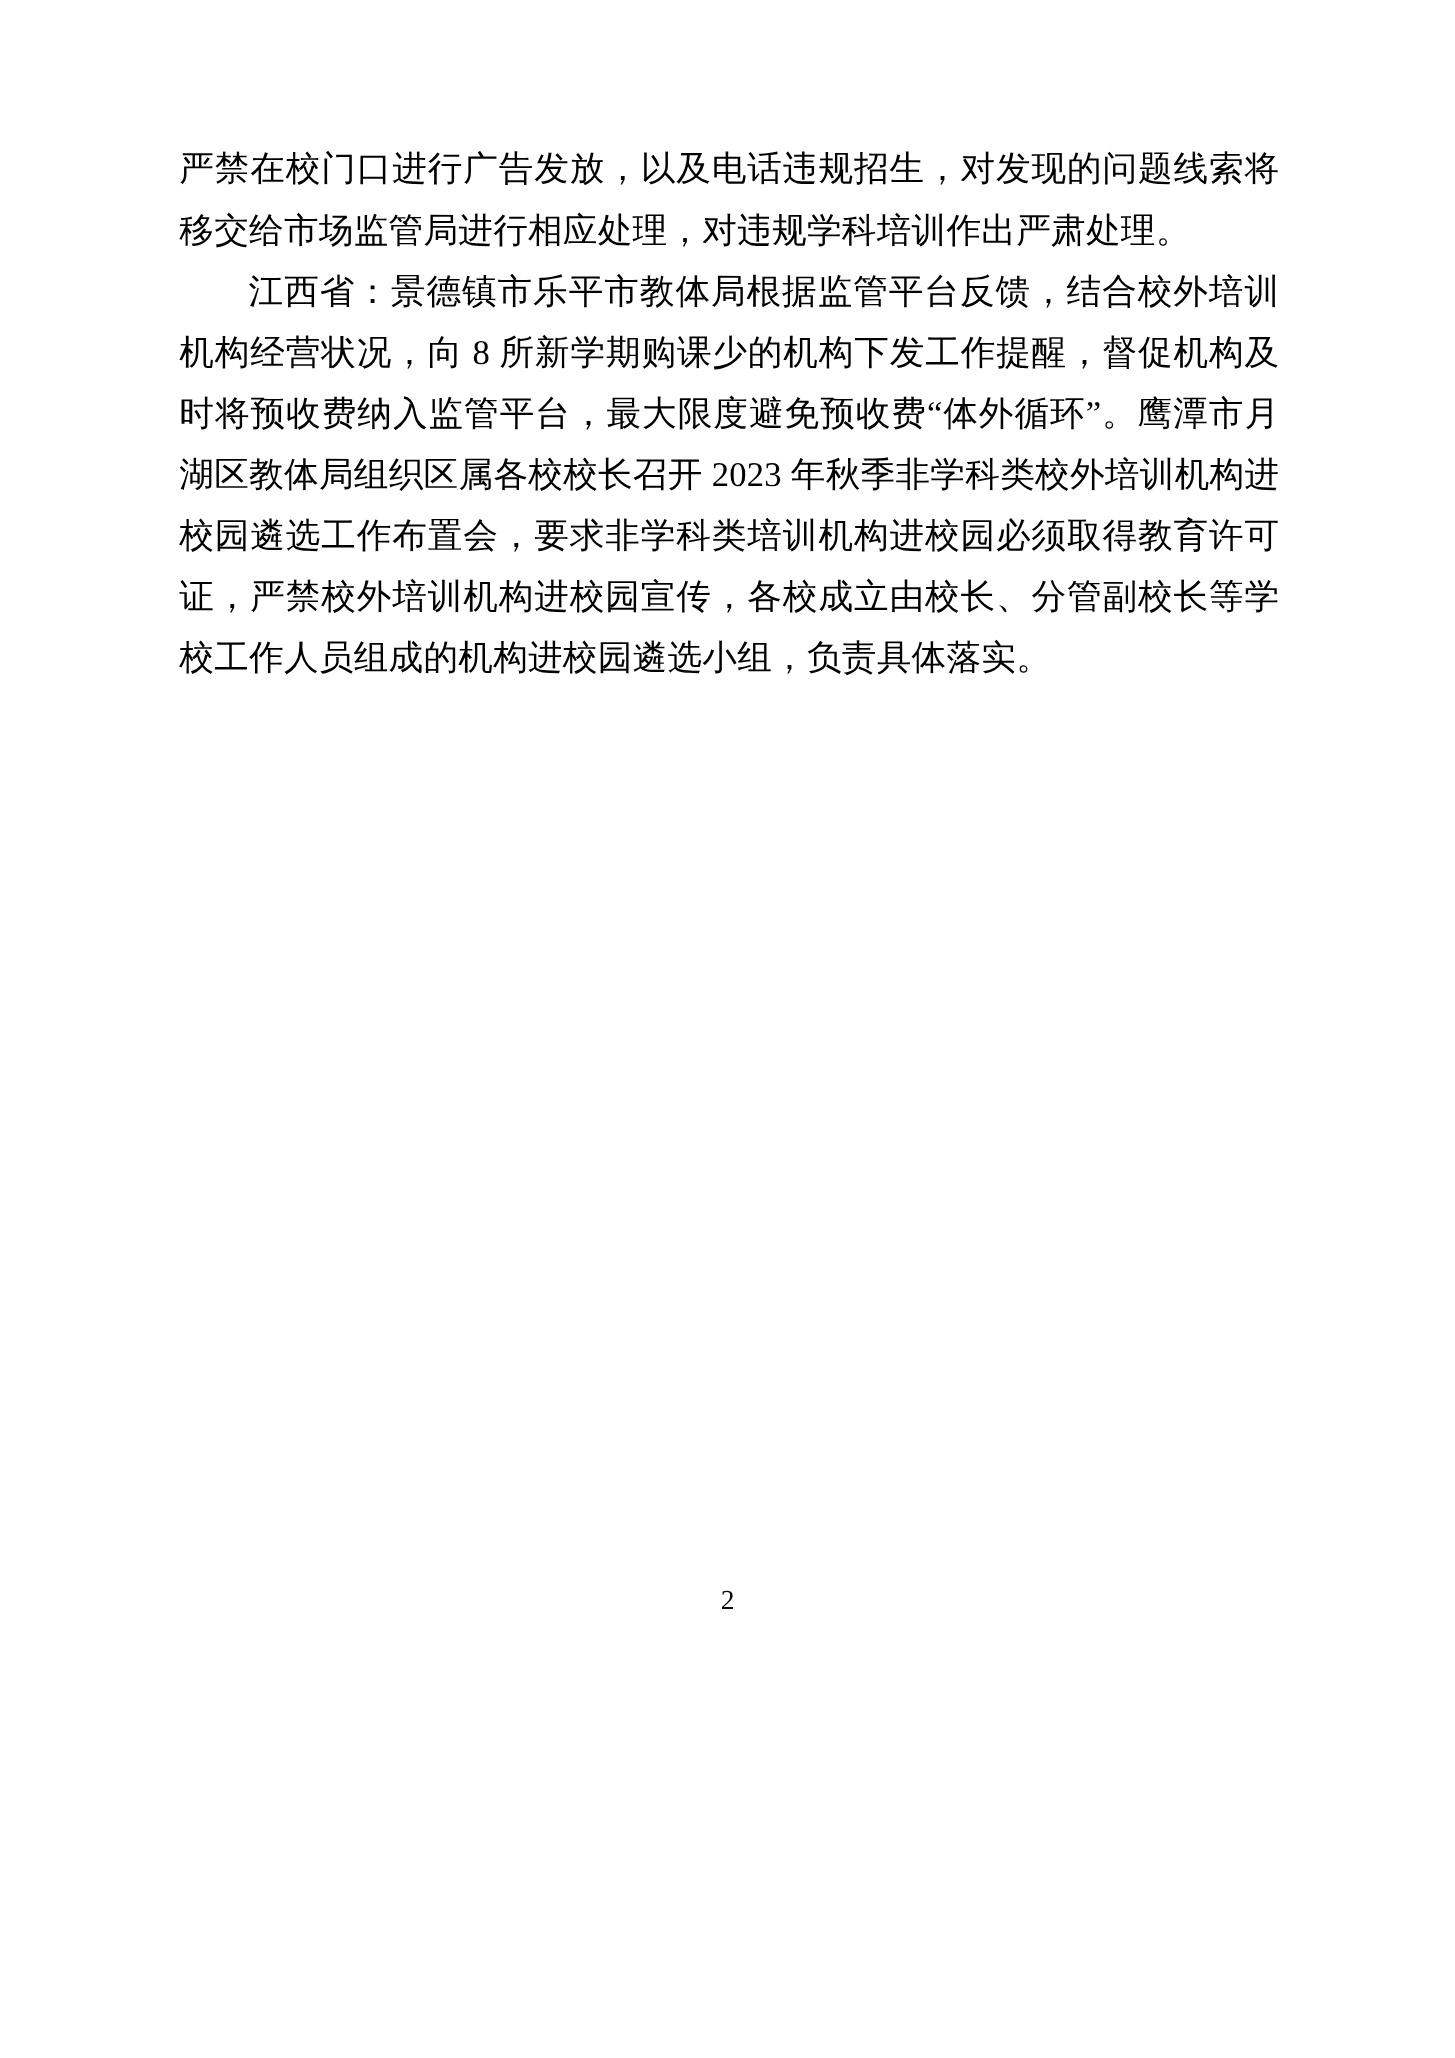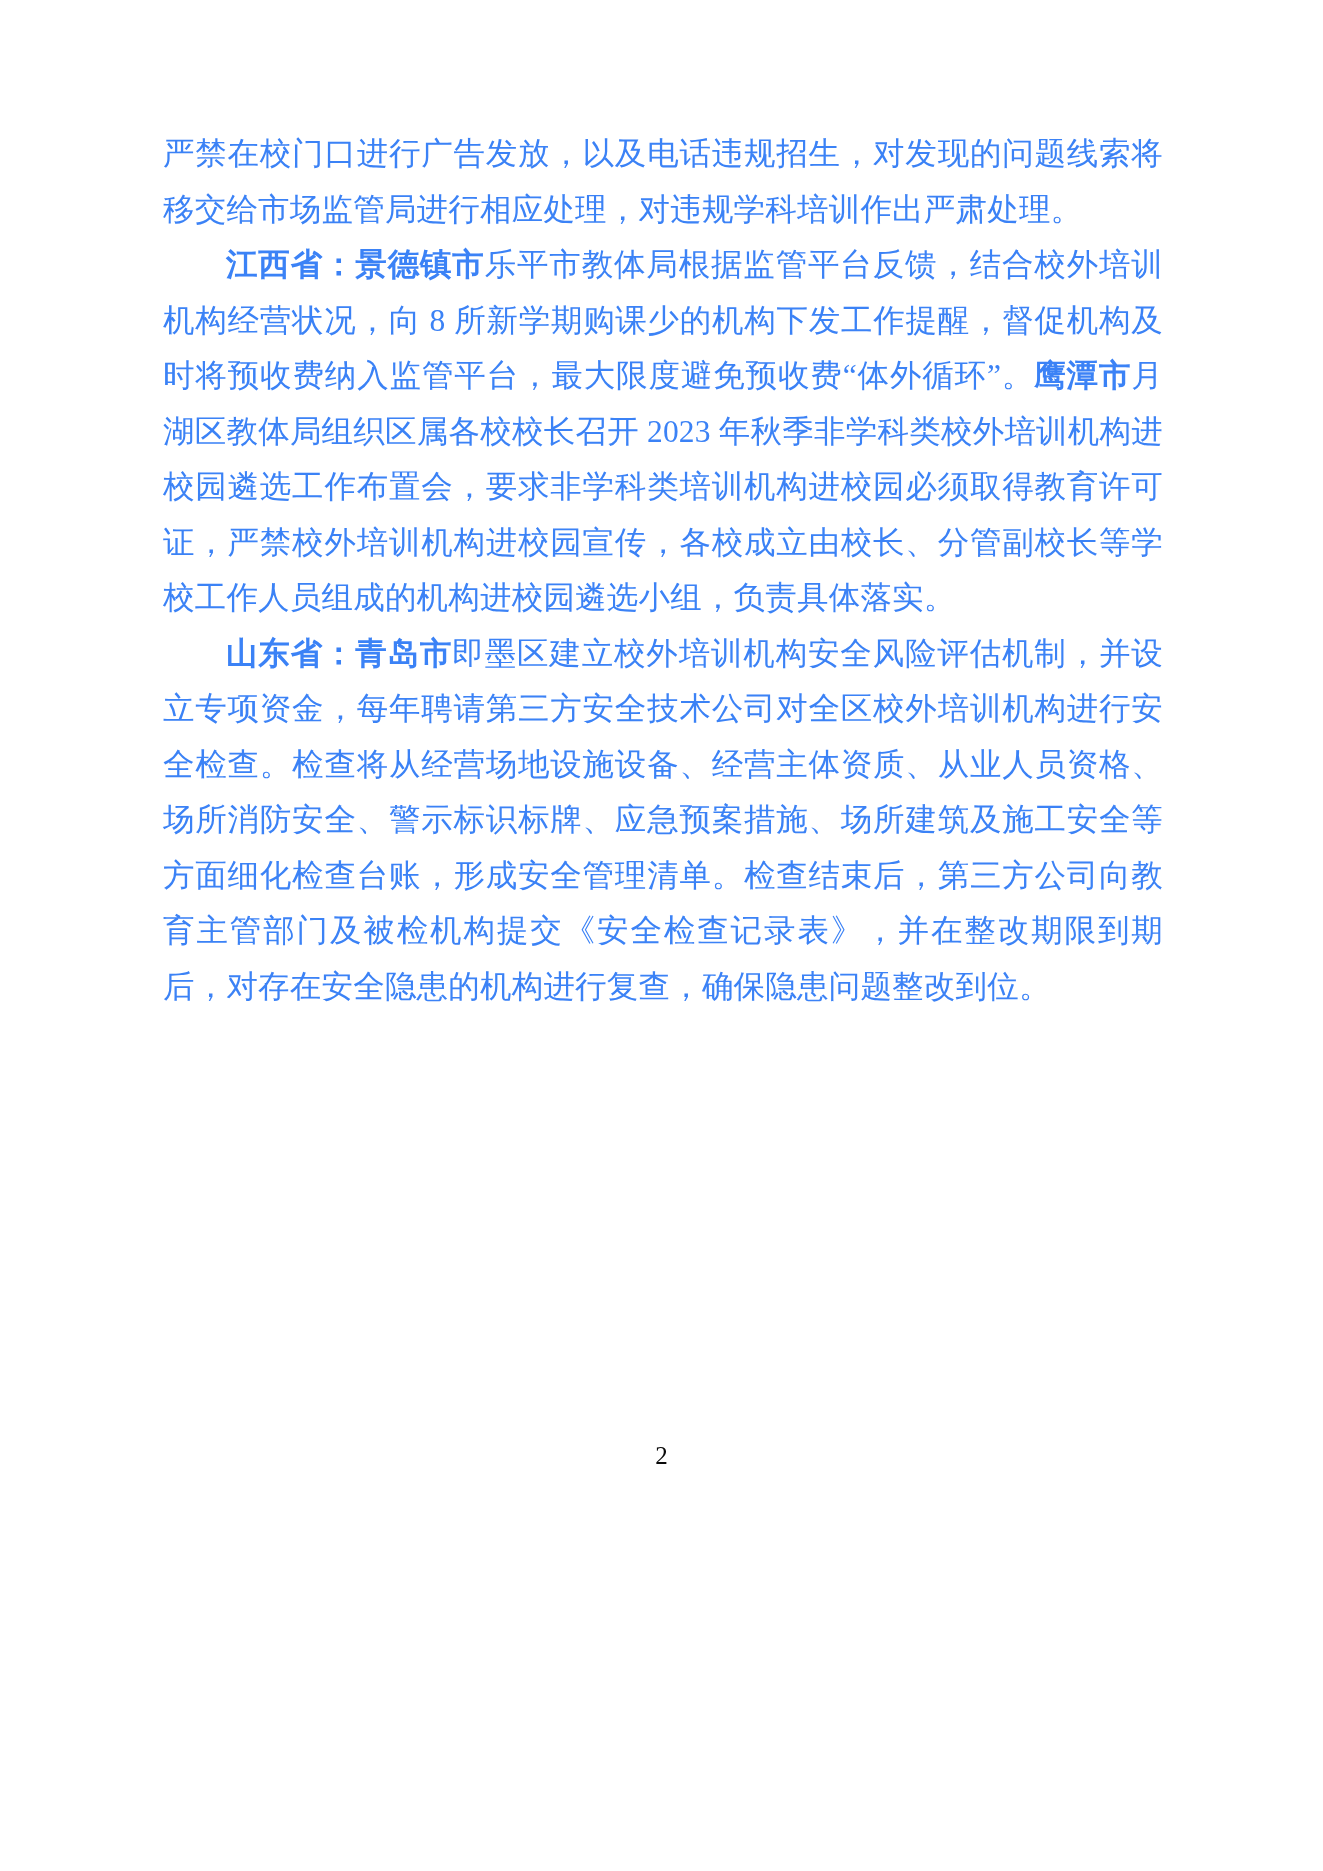--- a/index.html
+++ b/index.html
@@ -29,42 +29,41 @@
     top: 126px;
     width: 1000px;
   }
   .para {
     font-size: 31.5px;
     line-height: 55.5px;
     text-align: justify;
     text-justify: inter-ideograph;
     margin: 0 0 0 0;
     letter-spacing: 0.2px;
-    color: #3b82f6;
+    color: #000000;
   }
   .indent {
     text-indent: 63px;
   }
   .bold {
-    font-weight: bold;
+    font-weight: normal;
   }
   .page-number {
     position: absolute;
     left: 0;
     top: 1442px;
     width: 1323px;
     text-align: center;
     font-size: 25px;
     font-family: "Liberation Serif", "DejaVu Serif", serif;
     color: #0a0a0a;
   }
 </style>
 </head>
 <body>
 
 <div class="page">
   <div class="content">
     <p class="para"><span>严禁在校门口进行广告发放，以及电话违规招生，对发现的问题线索将移交给市场监管局进行相应处理，对违规学科培训作出严肃处理。</span></p>
     <p class="para indent"><span class="bold">江西省：景德镇市</span><span>乐平市教体局根据监管平台反馈，结合校外培训机构经营状况，向 8 所新学期购课少的机构下发工作提醒，督促机构及时将预收费纳入监管平台，最大限度避免预收费“体外循环”。</span><span class="bold">鹰潭市</span><span>月湖区教体局组织区属各校校长召开 2023 年秋季非学科类校外培训机构进校园遴选工作布置会，要求非学科类培训机构进校园必须取得教育许可证，严禁校外培训机构进校园宣传，各校成立由校长、分管副校长等学校工作人员组成的机构进校园遴选小组，负责具体落实。</span></p>
-    <p class="para indent"><span class="bold">山东省：青岛市</span><span>即墨区建立校外培训机构安全风险评估机制，并设立专项资金，每年聘请第三方安全技术公司对全区校外培训机构进行安全检查。检查将从经营场地设施设备、经营主体资质、从业人员资格、场所消防安全、警示标识标牌、应急预案措施、场所建筑及施工安全等方面细化检查台账，形成安全管理清单。检查结束后，第三方公司向教育主管部门及被检机构提交《安全检查记录表》，并在整改期限到期后，对存在安全隐患的机构进行复查，确保隐患问题整改到位。</span></p>
   </div>
   <div class="page-number">2</div>
 </div>
 
 </body></html>

